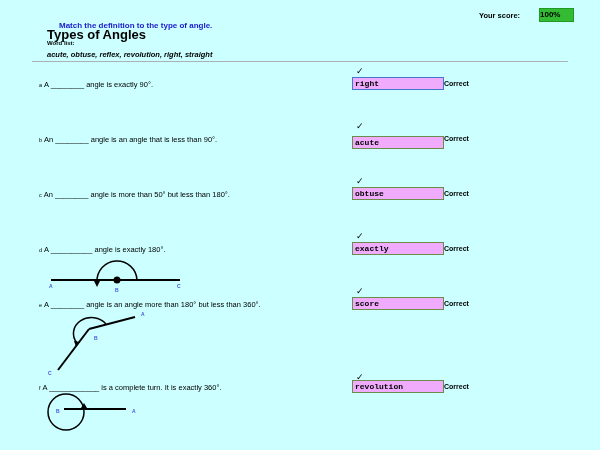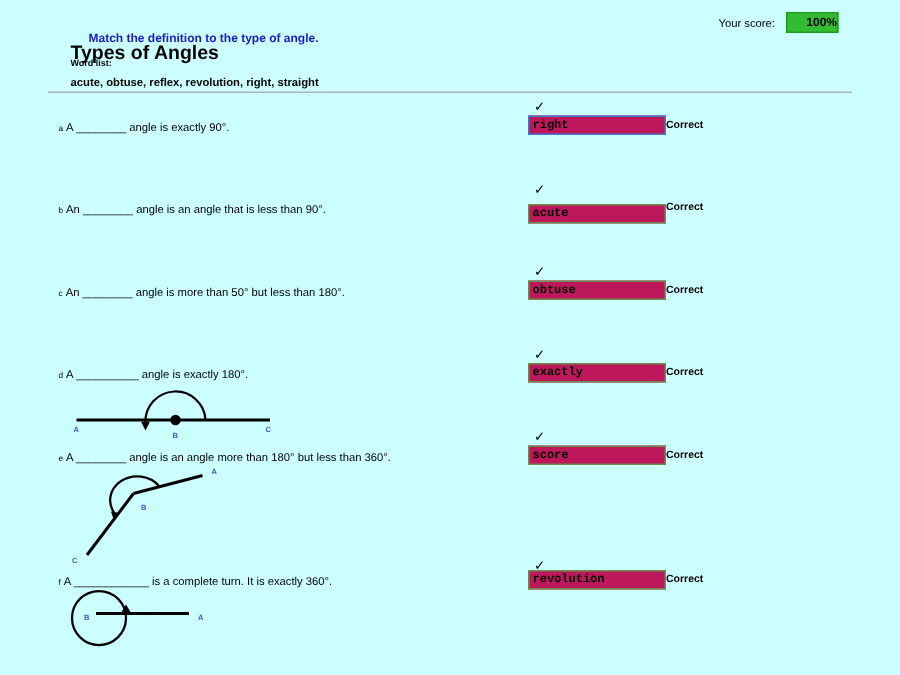--- a/index.html
+++ b/index.html
@@ -6,29 +6,29 @@
   body {
     width:600px; height:450px; overflow:hidden;
     background:#ccffff;
     font-family:"Liberation Sans", sans-serif;
     color:#000;
     position:relative;
   }
   .title { position:absolute; left:47px; top:6px; font-size:13px; font-weight:bold;margin-top:21px; }
   .subtitle { position:absolute; left:47px; top:21px; font-size:8px; font-weight:bold; color:#1a1acc;padding-left:12px; }
   .wl-label { position:absolute; left:47px; top:40px; font-size:6px; font-weight:bold; }
-  .wl-words { position:absolute; left:47px; top:50px; font-size:7.5px; font-weight:bold; }
+  .wl-words { position:absolute; left:47px; top:50px; font-size:7.5px; font-weight:bold;font-style:italic; }
   .sep { position:absolute; left:32px; top:61px; width:536px; height:1px; background:#aab4b4; }
-  .score-label { position:absolute; left:479px; top:11px; font-size:7.5px; font-weight:normal; }
-  .score-box { position:absolute; left:524px; top:8px; width:33px; height:12px; background:#33bb33; border:1px solid #229922;
-               font-size:8px; font-weight:bold; text-align:right; line-height:12px; }
+  .score-label { position:absolute; left:479px; top:11px; font-size:7.5px; font-weight:bold; }
+  .score-box { position:absolute; left:539px; top:8px; width:33px; height:12px; background:#33bb33; border:1px solid #229922;
+               font-size:8px; font-weight:bold; text-align:left; line-height:12px; }
   .q { position:absolute; left:39px; font-size:7.5px; }
   .q .letter { font-size:5.5px; margin-right:2px; }
   .check { position:absolute; left:356px; font-size:9px; line-height:9px; }
-  .answer { position:absolute; left:352px; width:88px; height:11px; background:#be185d; border:1px solid #6c8c4c;
+  .answer { position:absolute; left:352px; width:88px; height:11px; background:#f0abfc; border:1px solid #6c8c4c;
             font-family:"Liberation Mono", monospace; font-weight:bold; font-size:8px; line-height:11px; padding-left:2px; box-sizing:content-box; }
   .answer.focused { border-color:#4477cc; }
   .status { position:absolute; left:444px; font-size:7px; font-weight:bold; }
   svg { position:absolute; left:0; top:0; }
   .lbl { font-family:"Liberation Sans", sans-serif; font-size:5px; fill:#4455dd; font-weight:bold; }
 </style>
 </head>
 <body>
 
 <div class="title">Types of Angles</div>

